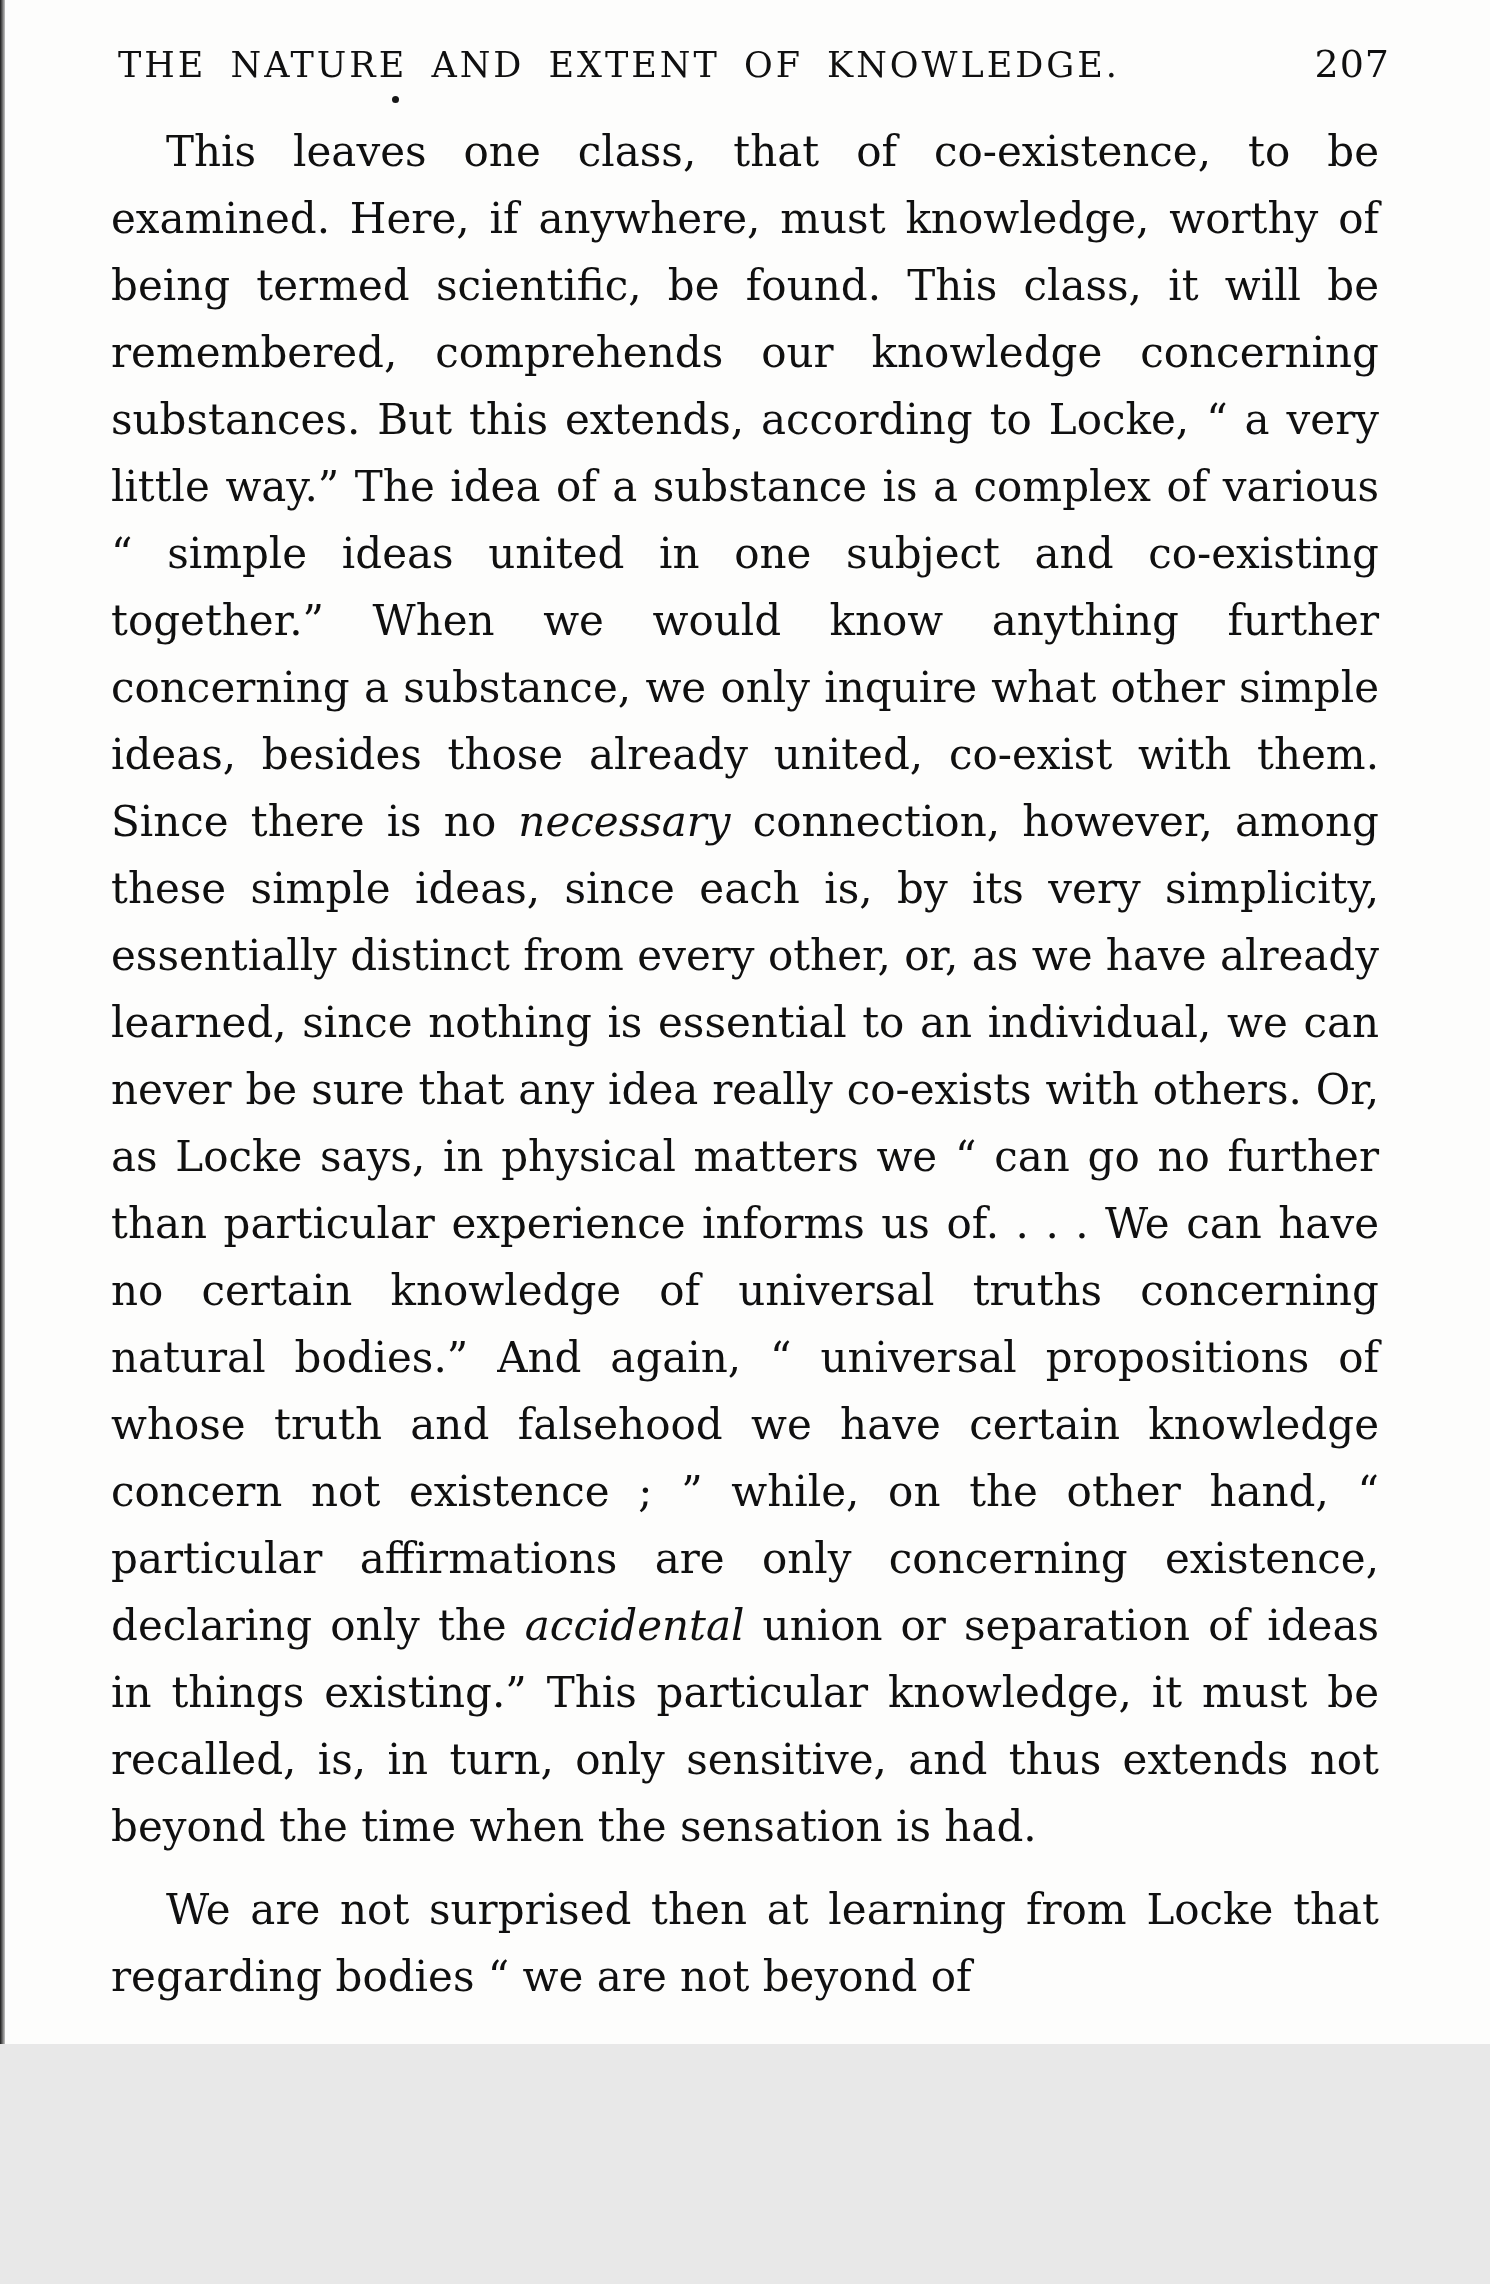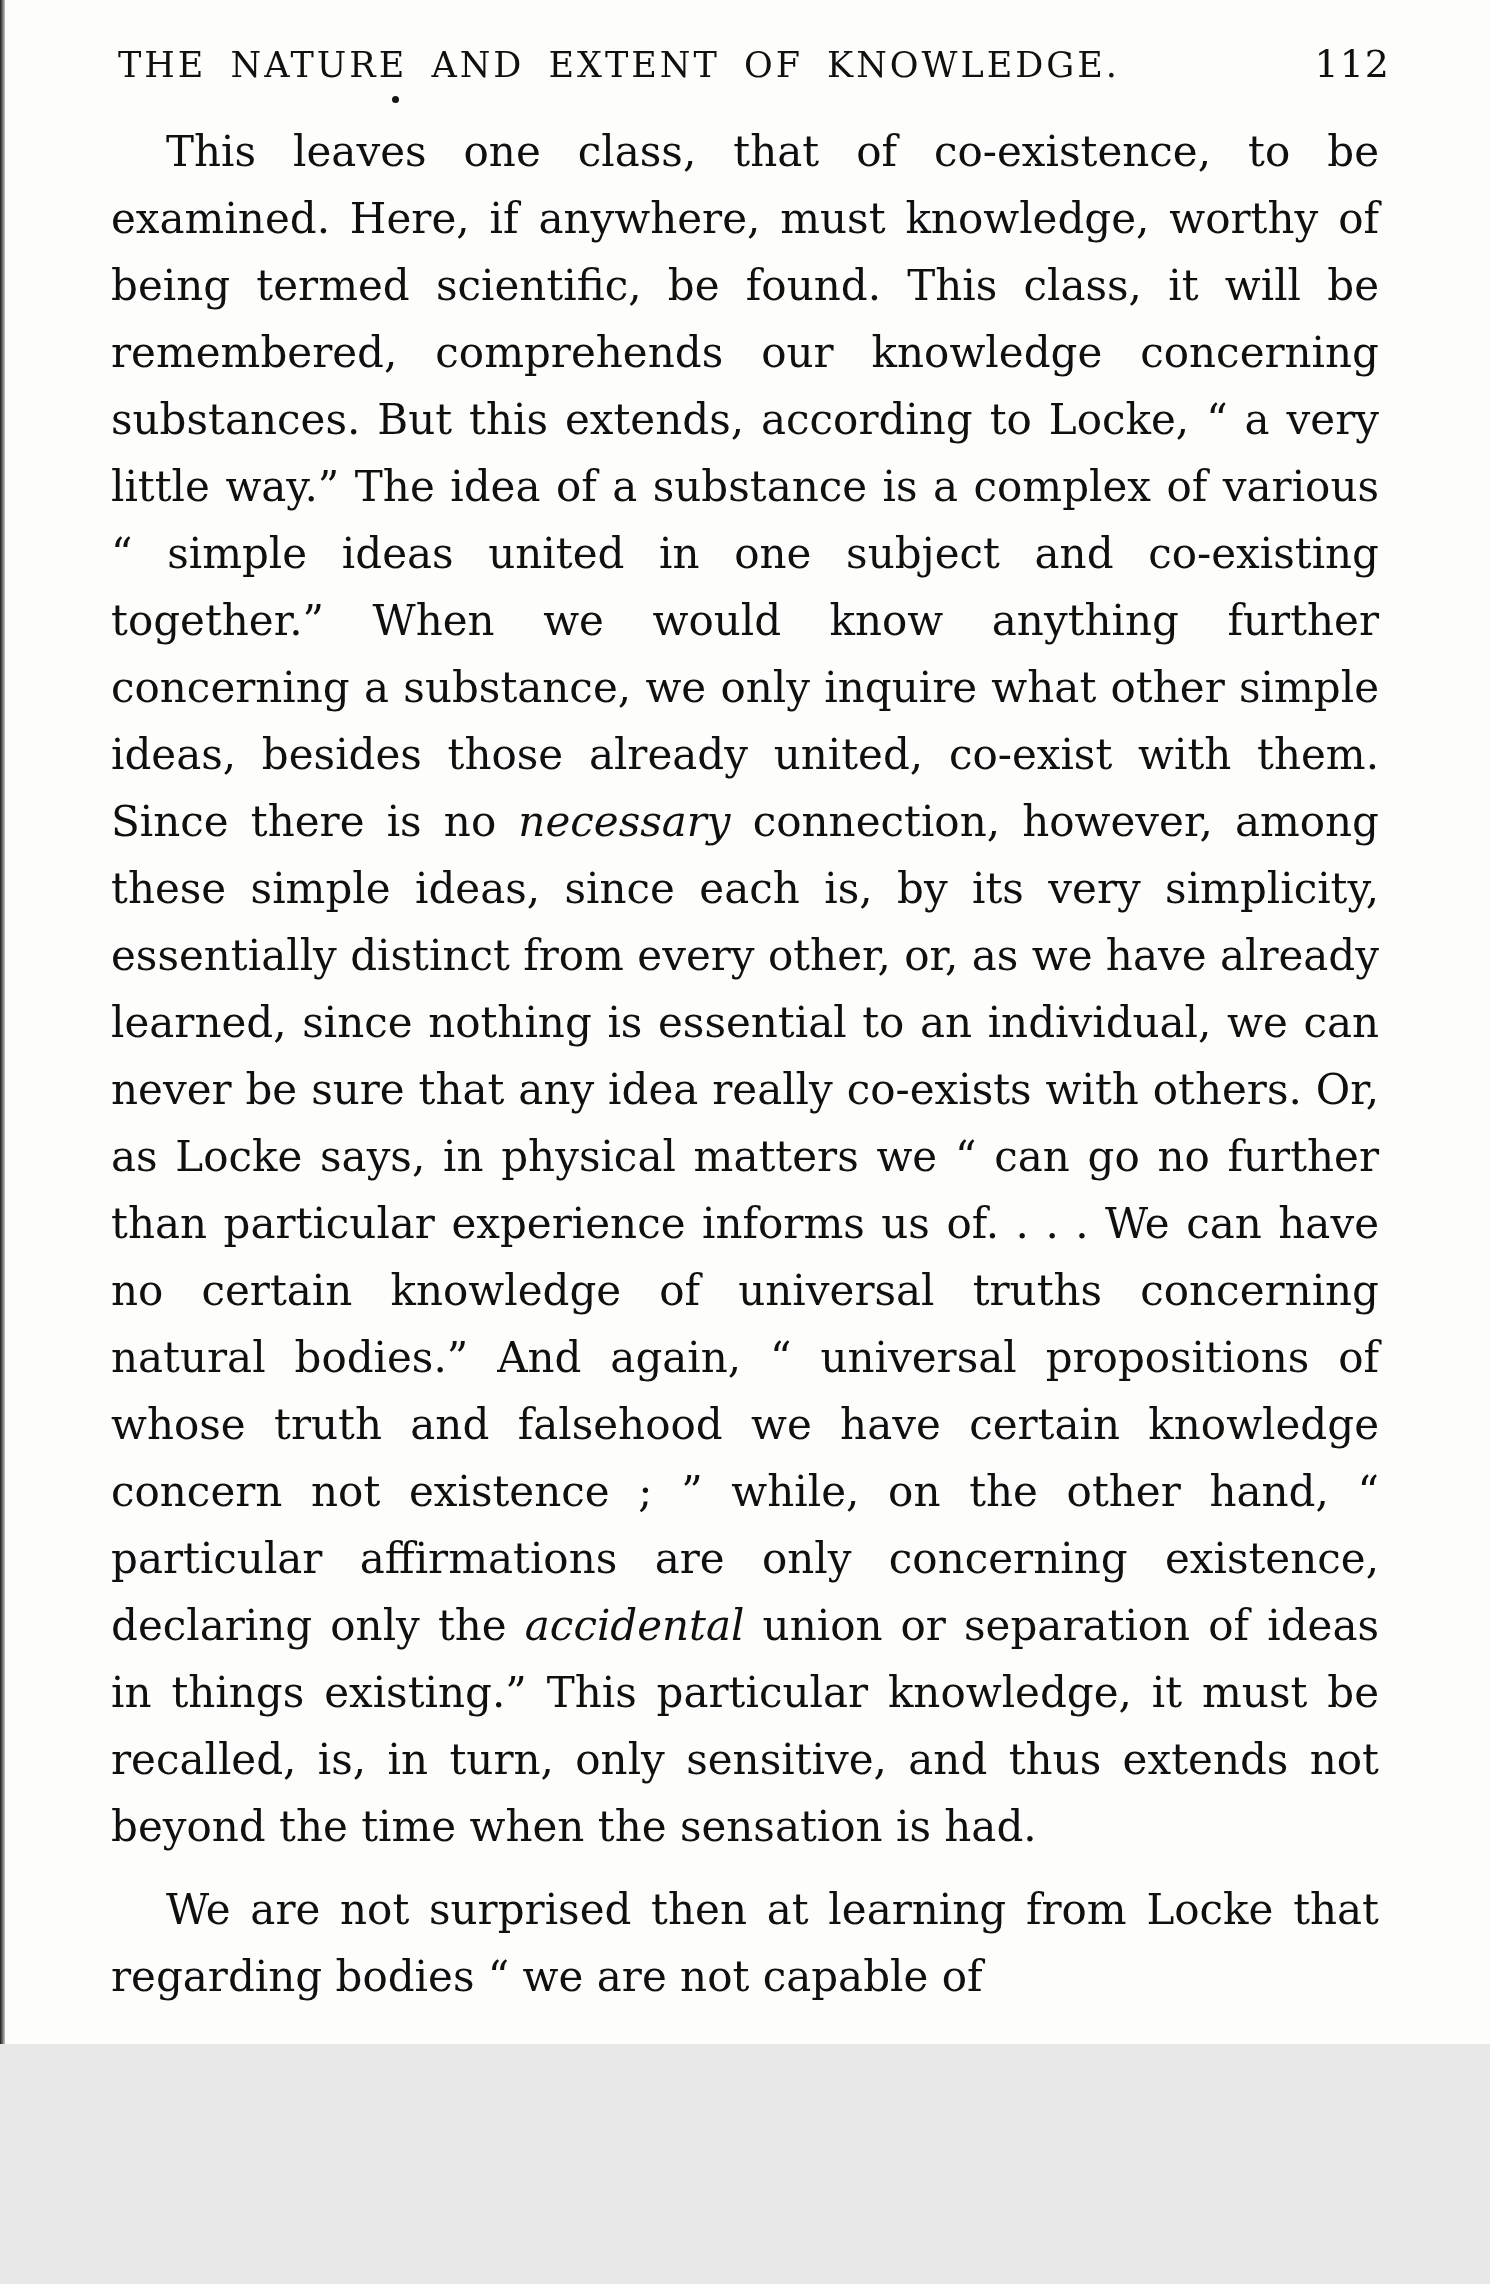--- a/index.html
+++ b/index.html
@@ -60,22 +60,22 @@
   .italic { font-style: italic; }
 </style>
 </head>
 <body>
 
 <div class="page">
   <div class="scan-edge"></div>
 
   <div class="header">
     <span class="header-title">THE NATURE AND EXTENT OF KNOWLEDGE.</span>
-    <span class="page-number">112</span>
+    <span class="page-number">207</span>
   </div>
 
   <div class="scan-mark-dot"></div>
 
   <div class="page-body">
       <p><span>This leaves one class, that of co-existence, to be examined.  Here, if anywhere, must knowledge, worthy of being termed scientific, be found.  This class, it will be remembered, comprehends our knowledge concerning substances.  But this extends, according to Locke, “ a very little way.”  The idea of a substance is a complex of various “ simple ideas united in one subject and co-existing together.”  When we would know anything further concerning a substance, we only inquire what other simple ideas, besides those already united, co-exist with them.  Since there is no </span><span class="italic">necessary</span><span> connection, however, among these simple ideas, since each is, by its very simplicity, essentially distinct from every other, or, as we have already learned, since nothing is essential to an individual, we can never be sure that any idea really co-exists with others.  Or, as Locke says, in physical matters we “ can go no further than particular experience informs us of. . . . We can have no certain knowledge of universal truths concerning natural bodies.”  And again, “ universal propositions of whose truth and falsehood we have certain knowledge concern not existence ; ” while, on the other hand, “ particular affirmations are only concerning existence, declaring only the </span><span class="italic">accidental</span><span> union or separation of ideas in things existing.”  This particular knowledge, it must be recalled, is, in turn, only sensitive, and thus extends not beyond the time when the sensation is had.</span></p>
-      <p><span>We are not surprised then at learning from Locke that regarding bodies “ we are not capable of</span></p>
+      <p><span>We are not surprised then at learning from Locke that regarding bodies “ we are not beyond of</span></p>
     </div>
 </div>
 
 </body></html>

